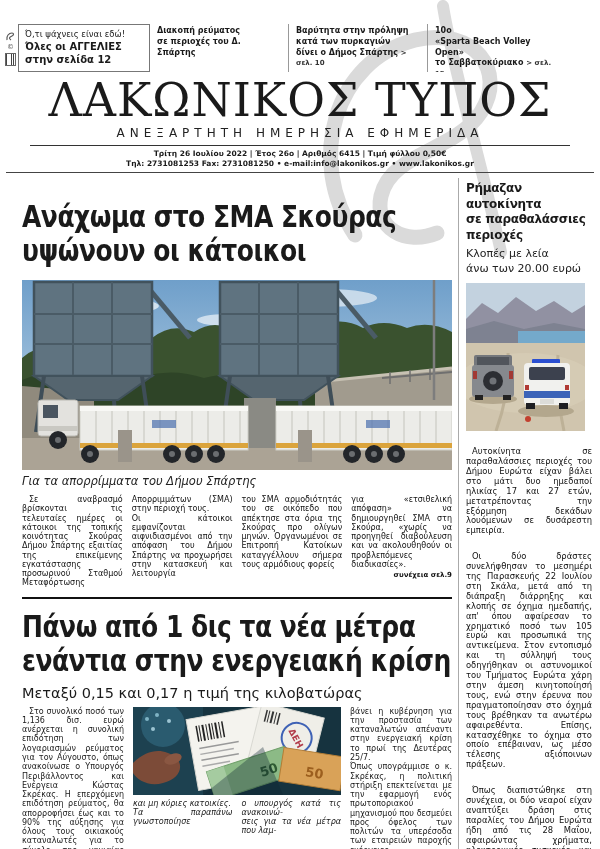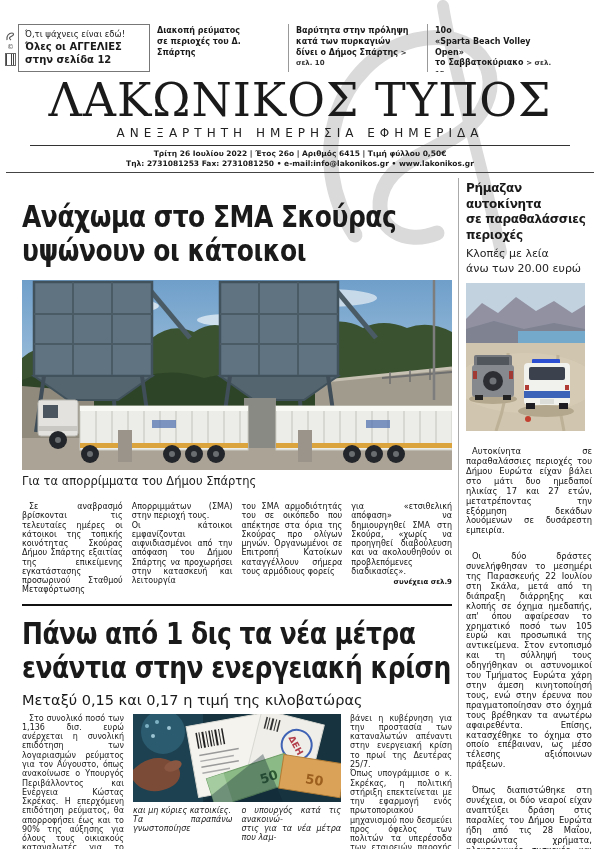--- a/index.html
+++ b/index.html
@@ -38,22 +38,22 @@
   .content { position:relative; z-index:1; display:flex; margin:5px 8px 0 22px; }
   .main { width:430px; }
   .sidebar { width:126px; margin-left:6px; border-left:1px solid #aaa; padding-left:7px; }
 
   
   .hlwrap { height:72px; overflow:visible;margin-top:22px; }
   .hl { font-weight:bold; font-size:25px; line-height:1.13; letter-spacing:-0.5px; white-space:pre;
         transform:scaleY(1.22); transform-origin:0 0; }
   .photo1 { margin-top:8px; }
   .photo1 svg,.midphoto svg,.sb-photo svg { display:block; }
-  .caption { font-size:11.5px; margin-top:4px; color:#222; }
-  .bodycols { display:flex; gap:9px; margin-top:14px; }
+  .caption { font-size:11.5px; margin-top:4px; color:#222;font-style:italic; }
+  .bodycols { display:flex; gap:9px; margin-top:7px; }
   .bcol { flex:1; font-size:8px; line-height:1.16; text-align:justify; color:#111; }
   .ind { text-indent:7px; }
   .cont { display:block; text-align:right; font-weight:bold; font-size:7px; margin-top:2px; }
 
   .divider { border-top:2px solid #111; margin-top:9px; }
 
   
   .hlwrap2 { height:72px; overflow:visible; margin-top:11px; }
   .subhead { font-size:14.5px; margin-top:3px; }
   .body2 { display:flex; gap:9px; margin-top:6px; }
@@ -325,21 +325,21 @@
                 <rect x="-30" y="-17" width="62" height="34" fill="#d9a258" stroke="#b37d35"></rect>
                 <text x="4" y="8" text-anchor="middle" font-family="DejaVu Sans, sans-serif" font-size="13" font-weight="bold" fill="#9c5f1e">50</text>
               </g>
               <polygon points="70,88 130,40 150,88" fill="#0e2630" opacity="0.35"></polygon>
             </svg>
           </div>
           <div class="midtexts">
             <div class="mcol pre">και μη κύριες κατοικίες.
 Τα παραπάνω γνωστοποίησε</div>
             <div class="mcol pre">ο υπουργός κατά τις ανακοινώ-
-στις για τα νέα μέτρα που λαμ-</div>
+σεις για τα νέα μέτρα που λαμ-</div>
           </div>
         </div>
         <div class="b2col">
           <span class="pre">βάνει η κυβέρνηση για την προστασία των καταναλωτών απέναντι στην ενεργειακή κρίση το πρωί της Δευτέρας 25/7.
 Όπως υπογράμμισε ο κ. Σκρέκας, η πολιτική στήριξη επεκτείνεται με την εφαρμογή ενός πρωτοποριακού μηχανισμού που δεσμεύει προς όφελος των πολιτών τα υπερέσοδα των εταιρειών παροχής ενέργειες.</span>
           <span class="cont">συνέχεια σελ. 9</span>
         </div>
       </div>
 
     </div>

